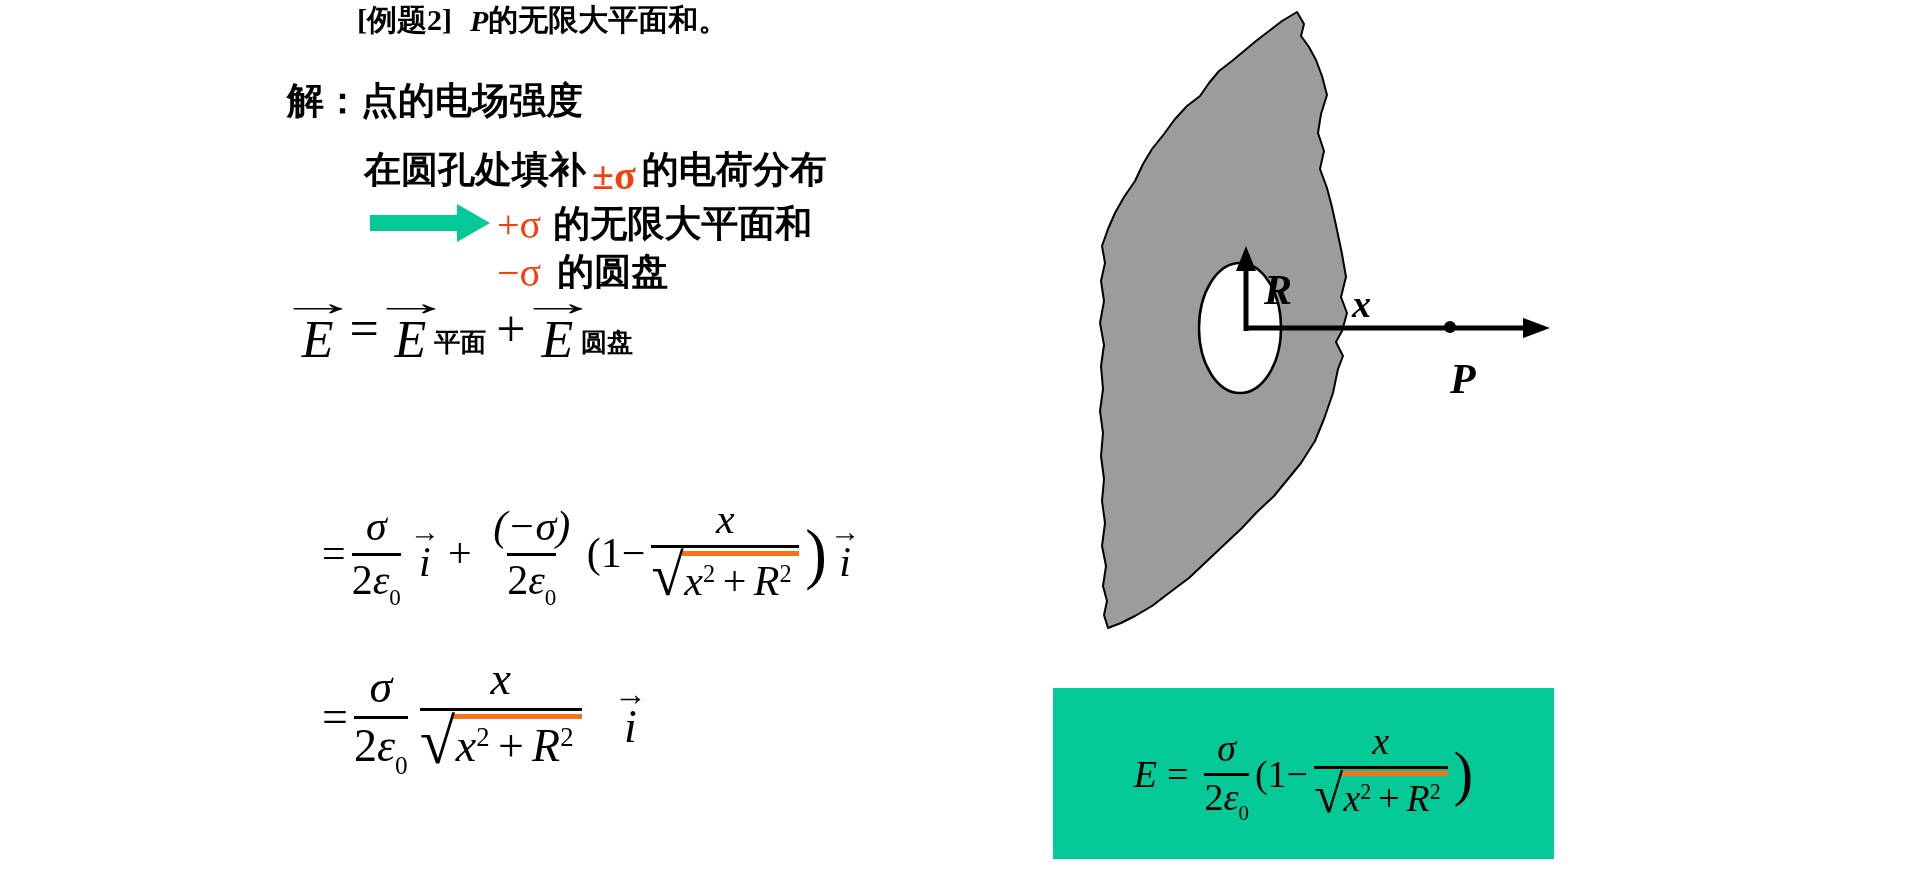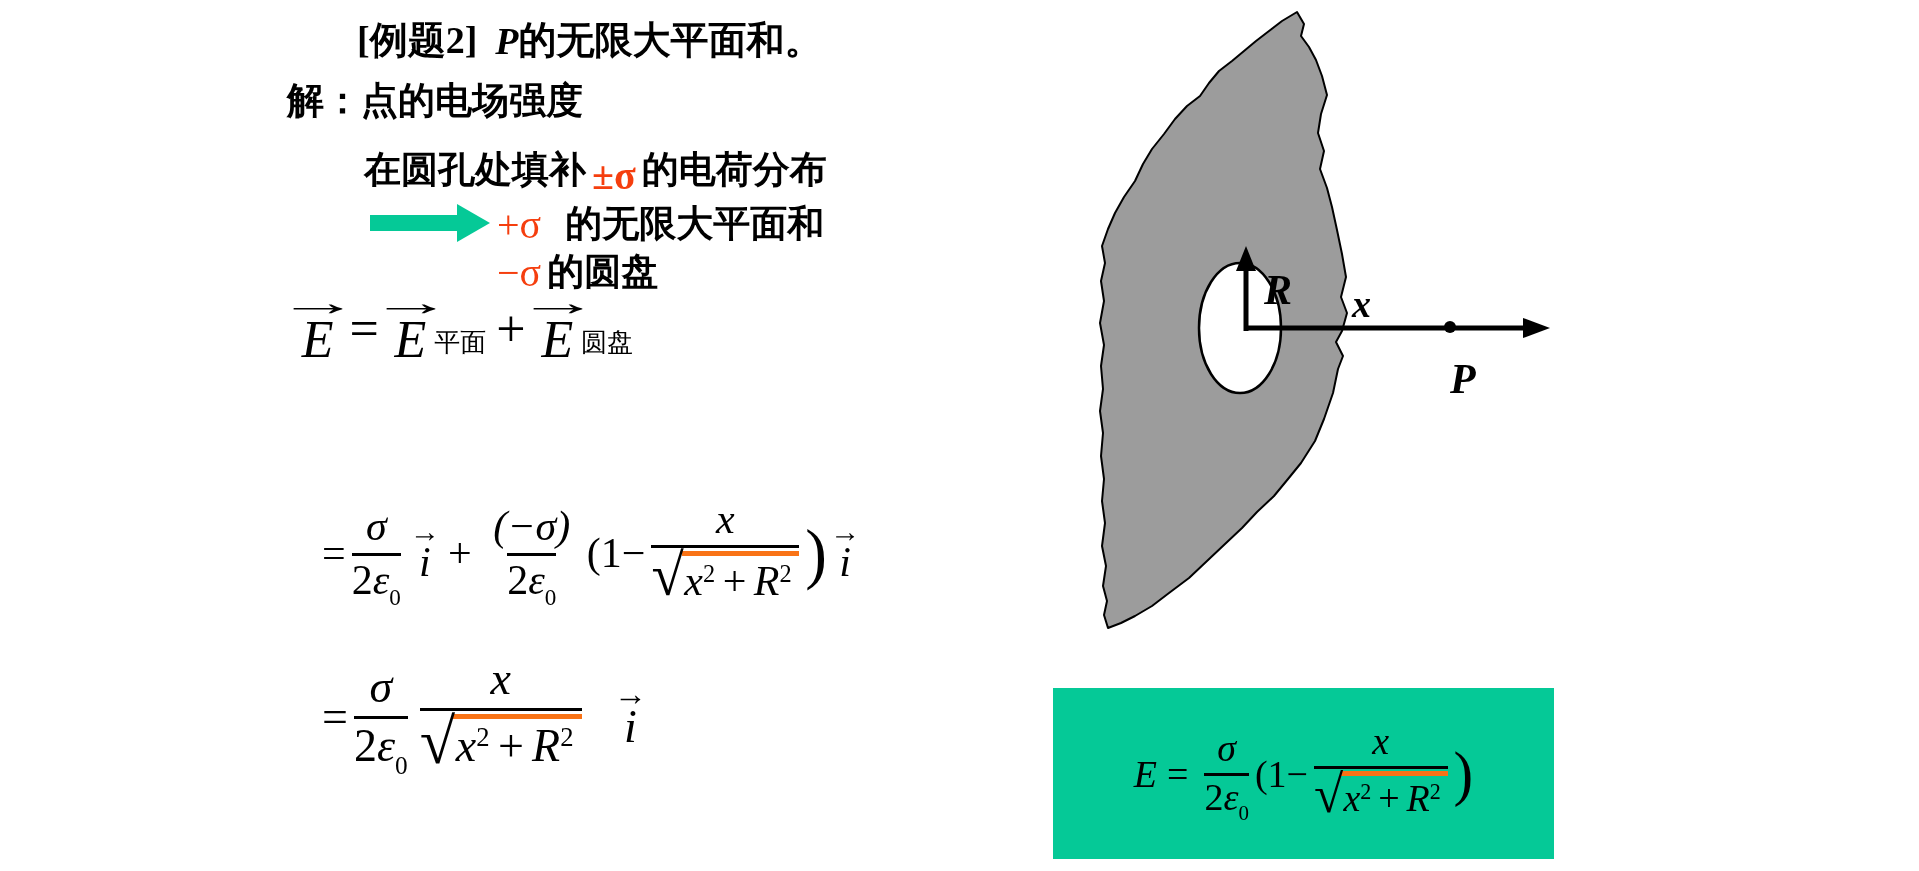--- a/index.html
+++ b/index.html
@@ -27,33 +27,33 @@
   .rad{font-style:normal;font-size:1.4em;line-height:1;transform:translateY(-.06em);margin-right:-2px}
   .rbody{border-top:5px solid #f97316;padding:.08em .18em 0 .06em;white-space:nowrap;line-height:1.05}
   .plussp{margin:0 .18em;font-style:normal}
 
   
   .vec{display:inline-flex;flex-direction:column;align-items:center;margin:0 3px}
   .vec .ar{font-style:normal;font-size:.72em;line-height:.58;margin-bottom:.04em}
   .vec.wide .ar{transform:scaleX(2.2)}
   .vec .b{line-height:.95}
   .evec{display:inline-flex;align-items:center}
-  .cjksub{font-size:.5em;font-weight:normal;transform:translateY(.55em);margin-left:.08em}
+  .cjksub{font-size:.5em;font-weight:bold;transform:translateY(.55em);margin-left:.08em}
 
   .pbig{font-style:normal;font-size:1.55em;font-weight:400;line-height:0;transform:scaleY(1.05)}
 
   .result-box{left:1053px;top:688px;width:501px;height:171px;background:#05c997;
               display:flex;align-items:center;justify-content:center;font-size:38px}
 
   .dlabel{font-family:"Liberation Serif",serif;font-weight:bold;font-style:italic;font-size:42px}
 </style>
 </head>
 <body>
 
-<div class="abs row cjk" style="left:357px;top:15px;font-size:38px">
+<div class="abs row cjk" style="left:357px;top:0;font-size:30px">
   <span>[例题2]</span>
   <span style="width:18px"></span>
   <span class="mi">P</span>
   <span>的无限大平面和。</span>
 </div>
 
 <div class="abs row cjk" style="left:287px;top:76px;font-size:37px">
   <span>解：</span>
   <span>点的电场强度</span>
 </div>
@@ -64,26 +64,26 @@
   <span>的电荷分布</span>
 </div>
 
 <svg class="abs" style="left:368px;top:201px" width="126" height="44" viewBox="0 0 126 44">
   <rect x="2" y="14" width="87" height="16" fill="#05c997"></rect>
   <polygon points="89,3 89,41 122,22" fill="#05c997"></polygon>
 </svg>
 
 <div class="abs row" style="left:497px;top:199px;font-size:37px">
   <span class="orange" style="font-size:40px">+σ</span>
-  <span class="cjk" style="margin-left:24px">的无限大平面和</span>
+  <span class="cjk" style="margin-left:12px">的无限大平面和</span>
 </div>
 
 <div class="abs row" style="left:497px;top:247px;font-size:37px">
   <span class="orange" style="font-size:40px">−σ</span>
-  <span class="cjk" style="margin-left:6px">的圆盘</span>
+  <span class="cjk" style="margin-left:16px">的圆盘</span>
 </div>
 
 <div class="abs row" style="left:296px;top:292px;font-size:52px">
   <span class="vec wide">
     <span class="ar">→</span>
     <span class="b mi">E</span>
   </span>
   <span class="g u">=</span>
   <span class="evec">
     <span class="vec wide">

